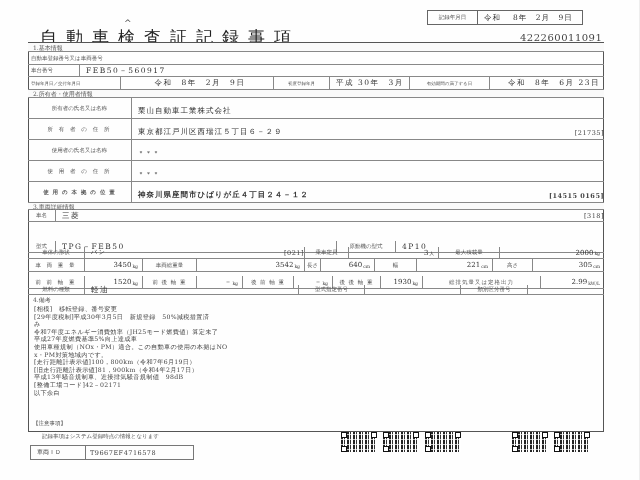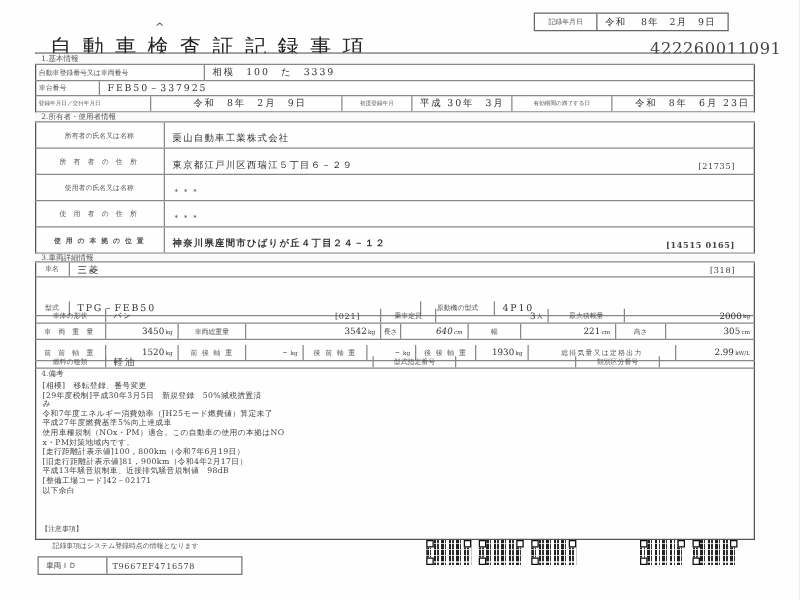--- a/index.html
+++ b/index.html
@@ -6,33 +6,33 @@
   html, body { width: 640px; height: 480px; background: #fdfdfd; overflow: hidden; }
   body { position: relative; font-family: "DejaVu Serif", serif; color: #333; }
   .page { position: absolute; left: 0; top: 0; width: 640px; height: 480px; background: #fefefe; border-right: 1px solid #eee; }
 
   .abs { position: absolute; }
   .caret { left: 124px; top: 18px; font-size: 9px; color: #444; }
   .title { left: 40px; top: 26px; font-size: 17px; letter-spacing: 9px; color: #222; font-family: "DejaVu Serif", serif; }
   .record-box { left: 427px; top: 10px; width: 156px; height: 15px; border: 1px solid #666; display: flex; font-size: 7px; }
   .record-box .lbl { width: 50px; border-right: 1px solid #666; display: flex; align-items: center; justify-content: center; font-size: 5.5px; color: #555; }
   .record-box .val { flex: 1; display: flex; align-items: center; padding-left: 6px; font-size: 7.5px; color: #333; letter-spacing: 1px; }
-  .doc-no { left: 520px; top: 32px; font-size: 13px; color: #444; letter-spacing: 0.5px; }
+  .doc-no { left: 520px; top: 32px; font-size: 10px; color: #444; letter-spacing: 0.5px; }
 
   .frame { left: 28px; top: 42px; width: 576px; height: 390px; border: 1px solid #555; }
   .row { position: absolute; left: 28px; width: 576px; border-bottom: 1px solid #888; display: flex; }
   .cell { border-right: 1px solid #888; display: flex; align-items: center; font-size: 7px; overflow: hidden; white-space: nowrap; }
   .cell:last-child { border-right: none; }
   .lab { font-size: 5.5px; color: #555; justify-content: center; }
   .lab-l { font-size: 5.5px; color: #555; padding-left: 3px; }
   .val { padding-left: 6px; font-size: 7.5px; color: #333; letter-spacing: 1.5px; }
   .val-r { justify-content: flex-end; padding-right: 4px; font-size: 7px; color: #333; }
   .unit { font-size: 4.5px; margin-left: 1px; align-self: flex-end; padding-bottom: 2px; }
   .section { position: absolute; left: 28px; width: 576px; font-size: 6px; color: #555; padding-left: 5px; border-bottom: 1px solid #888; background: #fafafa; }
-  .bracket { margin-left: auto; padding-right: 16px; font-size: 6.5px; color: #444; letter-spacing: 0.5px; }
+  .bracket { margin-left: auto; padding-right: 0; font-size: 6.5px; color: #444; letter-spacing: 0.5px; }
 
   .remarks { left: 34px; top: 298px; width: 560px; font-size: 6.2px; line-height: 7.6px; color: #444; letter-spacing: 0.3px; }
   .notes-title { left: 33px; top: 420px; font-size: 5.5px; color: #444; }
   .notes-body { left: 42px; top: 433px; font-size: 5.5px; color: #555; }
   .vid-box { left: 30px; top: 445px; width: 164px; height: 15px; border: 1px solid #777; display: flex; font-size: 7px; }
   .vid-box .lbl { width: 55px; border-right: 1px solid #777; display: flex; align-items: center; padding-left: 6px; font-size: 6px; color: #444; }
   .vid-box .val { flex: 1; display: flex; align-items: center; padding-left: 4px; font-size: 6.5px; color: #444; letter-spacing: 0.5px; }
 
   .qr { position: absolute; top: 432px; width: 36px; height: 20px; background:
     repeating-linear-gradient(90deg, #222 0 2px, #fff 2px 3px, #333 3px 4px, #fff 4px 6px),
@@ -54,26 +54,25 @@
     <div class="val">令和　 8年　2月　9日</div>
   </div>
   <div class="abs doc-no">422260011091</div>
 
   <div class="abs frame"></div>
 
   <div class="section" style="top:43px;height:9px;line-height:9px;">1.基本情報</div>
 
   <div class="row" style="top:52px;height:13px;">
     <div class="cell lab-l" style="width:136px;">自動車登録番号又は車両番号</div>
-    <div class="cell val" style="flex:1;">相模　100　た　3339</div>
   </div>
 
   <div class="row" style="top:65px;height:12px;">
     <div class="cell lab-l" style="width:52px;">車台番号</div>
-    <div class="cell val" style="flex:1;">FEB50－337925</div>
+    <div class="cell val" style="flex:1;">FEB50－560917</div>
   </div>
 
   <div class="row" style="top:77px;height:13px;">
     <div class="cell lab-l" style="width:93px;font-size:4.5px;">登録年月日／交付年月日</div>
     <div class="cell val" style="width:153px;justify-content:center;">令和　8年　2月　9日</div>
     <div class="cell lab" style="width:56px;font-size:4.5px;">初度登録年月</div>
     <div class="cell val" style="width:80px;">平成 30年　3月</div>
     <div class="cell lab" style="width:80px;font-size:4.5px;">有効期間の満了する日</div>
     <div class="cell val" style="flex:1;justify-content:flex-end;padding-right:4px;">令和　8年　6月 23日</div>
   </div>
@@ -152,21 +151,21 @@
     <div class="cell val-r" style="width:58px;">
       <span>3450</span>
       <span class="unit">kg</span>
     </div>
     <div class="cell lab" style="width:54px;">車両総重量</div>
     <div class="cell val-r" style="width:108px;">
       <span>3542</span>
       <span class="unit">kg</span>
     </div>
     <div class="cell lab" style="width:16px;">長さ</div>
-    <div class="cell val-r" style="width:54px;font-style:italic;">
+    <div class="cell val-r" style="width:54px;">
       <span>640</span>
       <span class="unit">cm</span>
     </div>
     <div class="cell lab" style="width:42px;">幅</div>
     <div class="cell val-r" style="width:76px;">
       <span>221</span>
       <span class="unit">cm</span>
     </div>
     <div class="cell lab" style="width:40px;">高さ</div>
     <div class="cell val-r" style="flex:1;">

